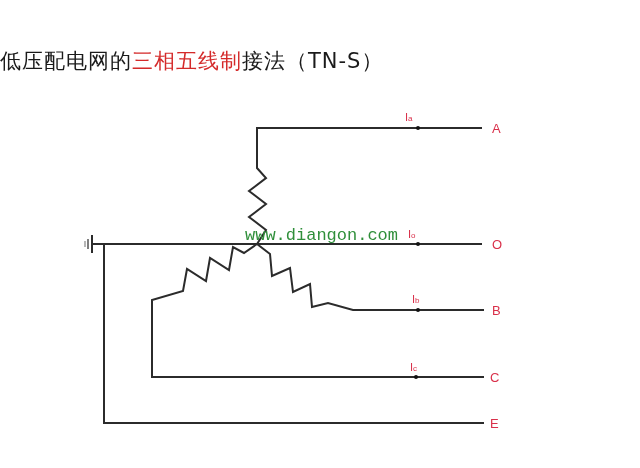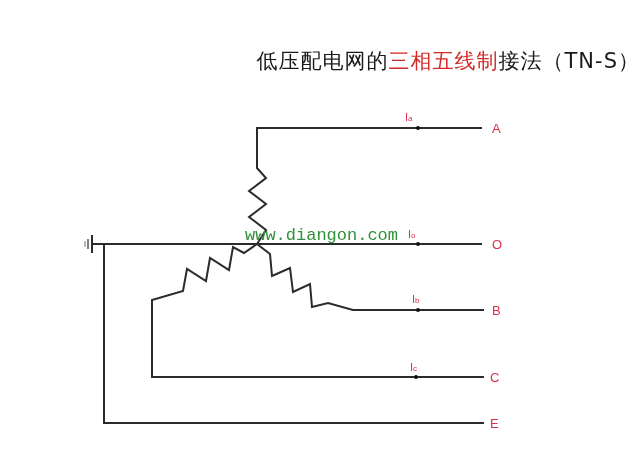--- a/index.html
+++ b/index.html
@@ -1,18 +1,18 @@
 <!DOCTYPE html>
 <html><head>
   <meta charset="utf-8">
   <style>
     html, body { margin: 0; padding: 0; background: #ffffff; }
     body { width: 640px; height: 468px; position: relative; overflow: hidden; }
     .title {
-      position: absolute; left: 0; top: 47px; width: 640px; text-align: right;
+      position: absolute; left: 0; top: 47px; width: 640px; text-align: left;
       font-family: "DejaVu Sans", sans-serif; font-size: 21px; color: #1a1a1a;
       letter-spacing: 1px;
     }
     .title .hl { color: #d42a2a; }
     svg { position: absolute; left: 0; top: 0; }
     .wire { stroke: #2b2b2b; stroke-width: 2; fill: none; stroke-linejoin: miter; }
     .line-label { font-family: "Liberation Sans", sans-serif; font-size: 13px; fill: #d9304a; }
     .cur-label { font-family: "Liberation Sans", sans-serif; font-size: 11px; fill: #d9304a; }
     .cur-sub { font-size: 8px; }
     .watermark { font-family: "Liberation Mono", monospace; font-size: 17px; fill: #2f8f3a; }

